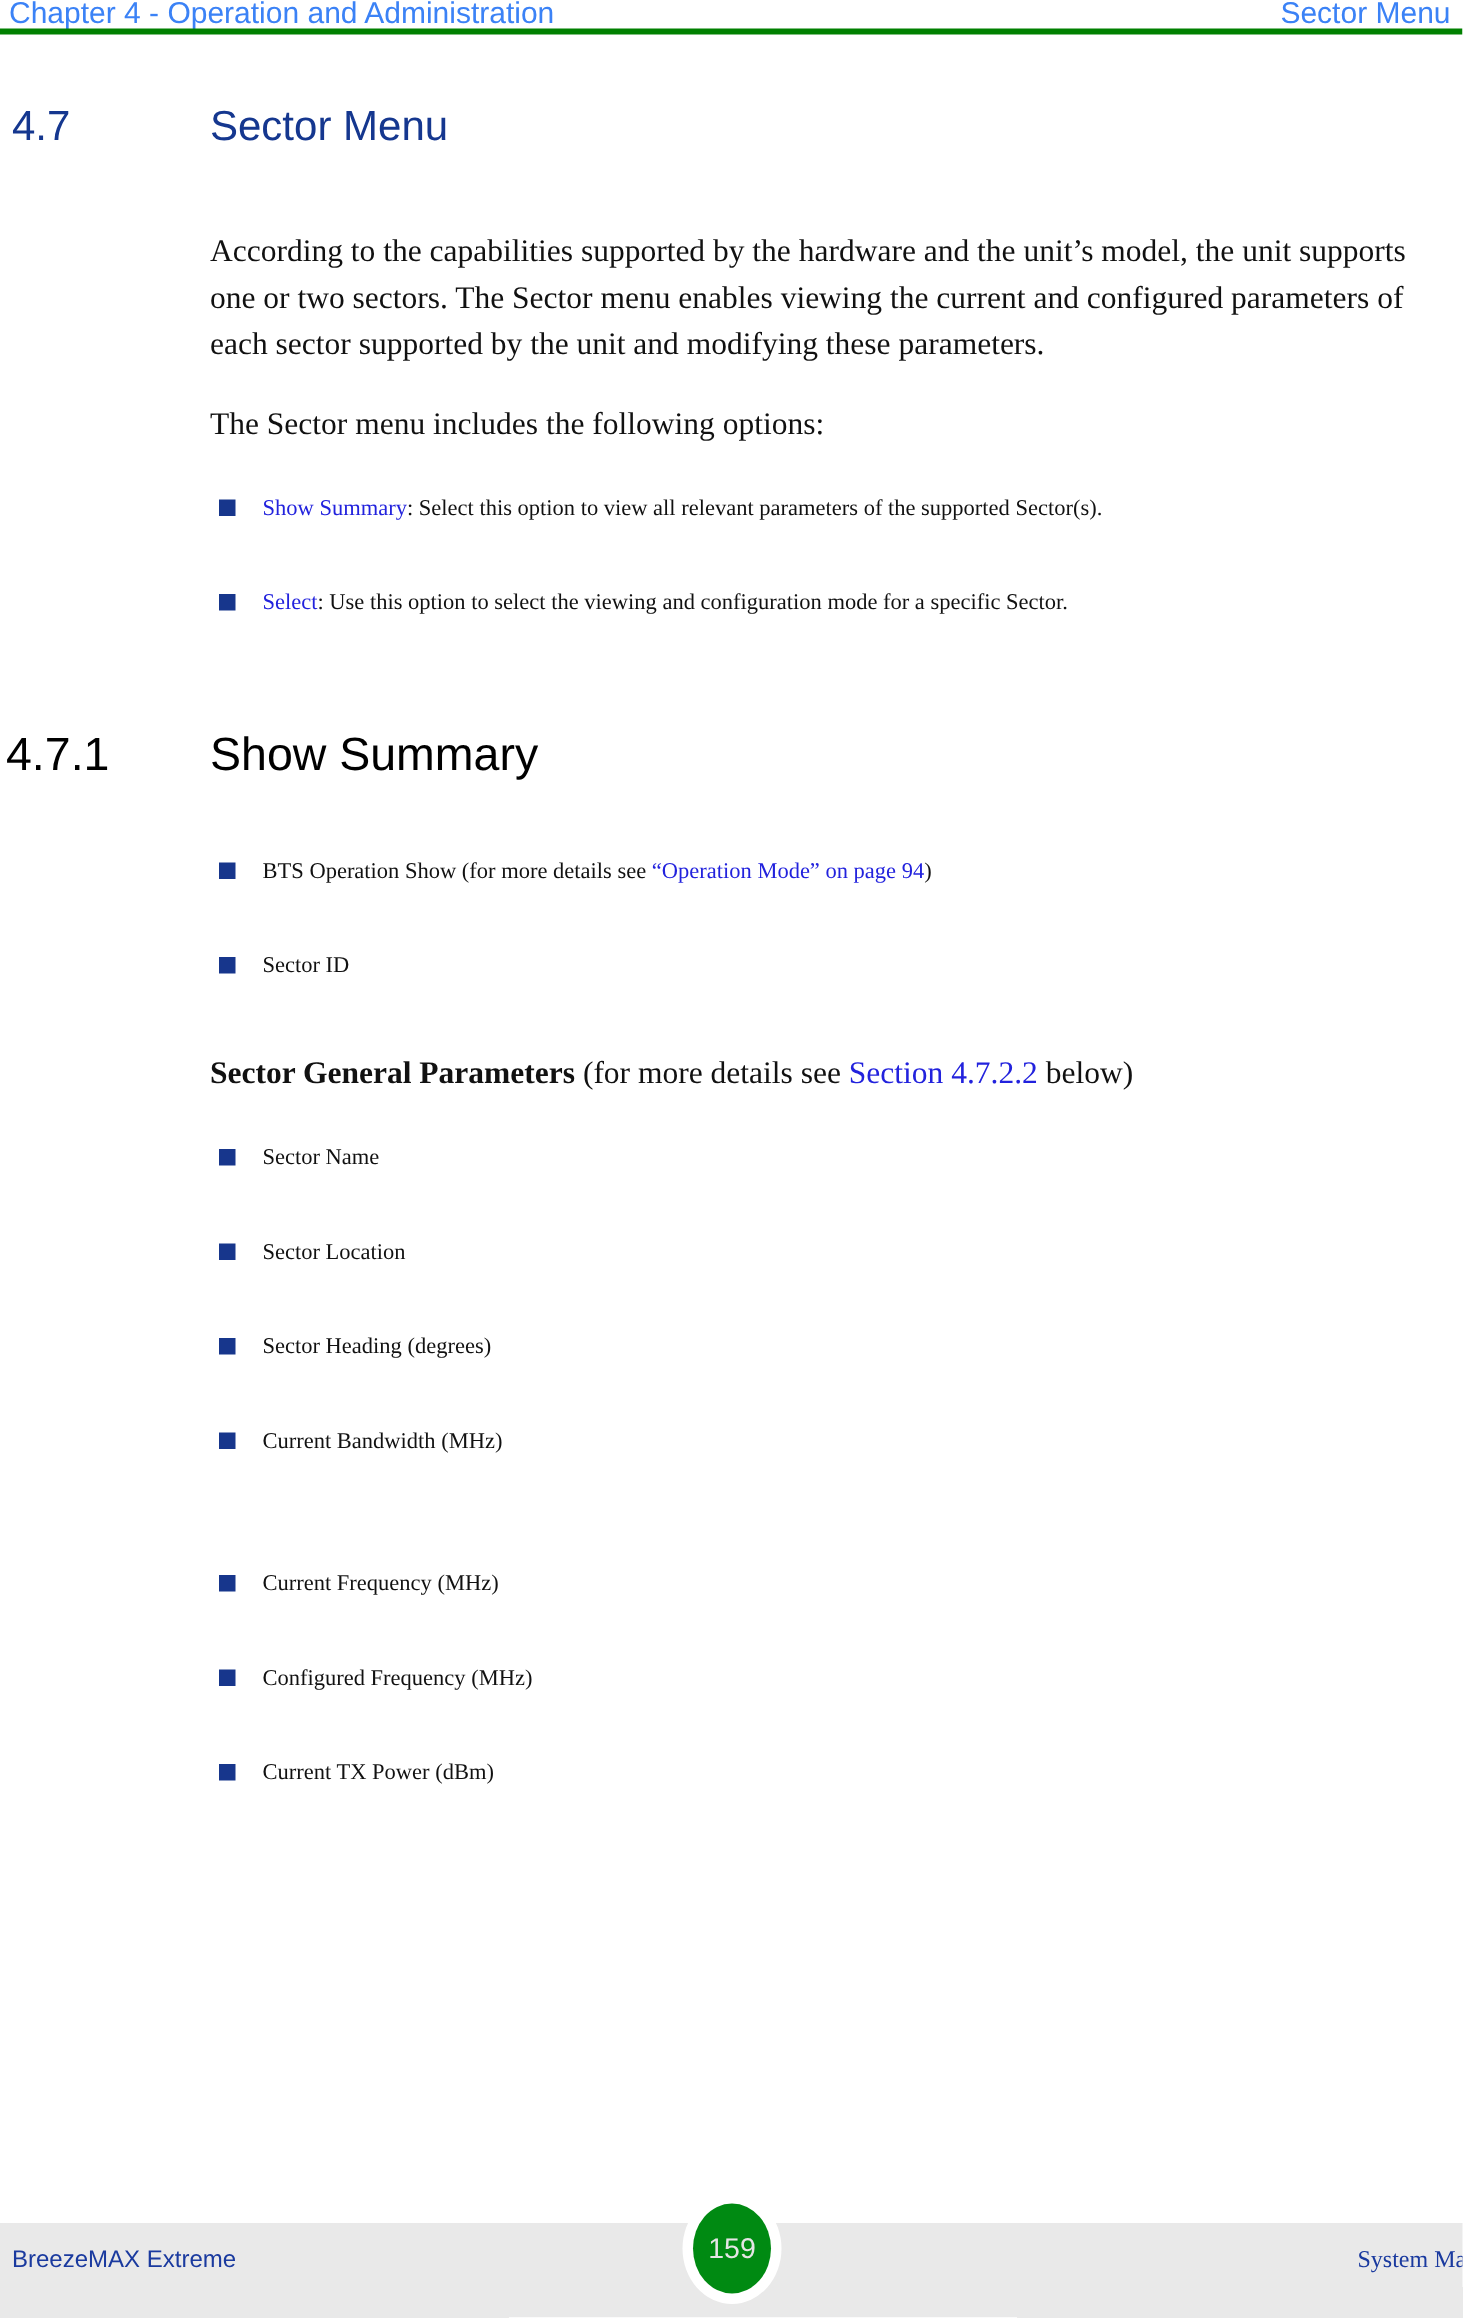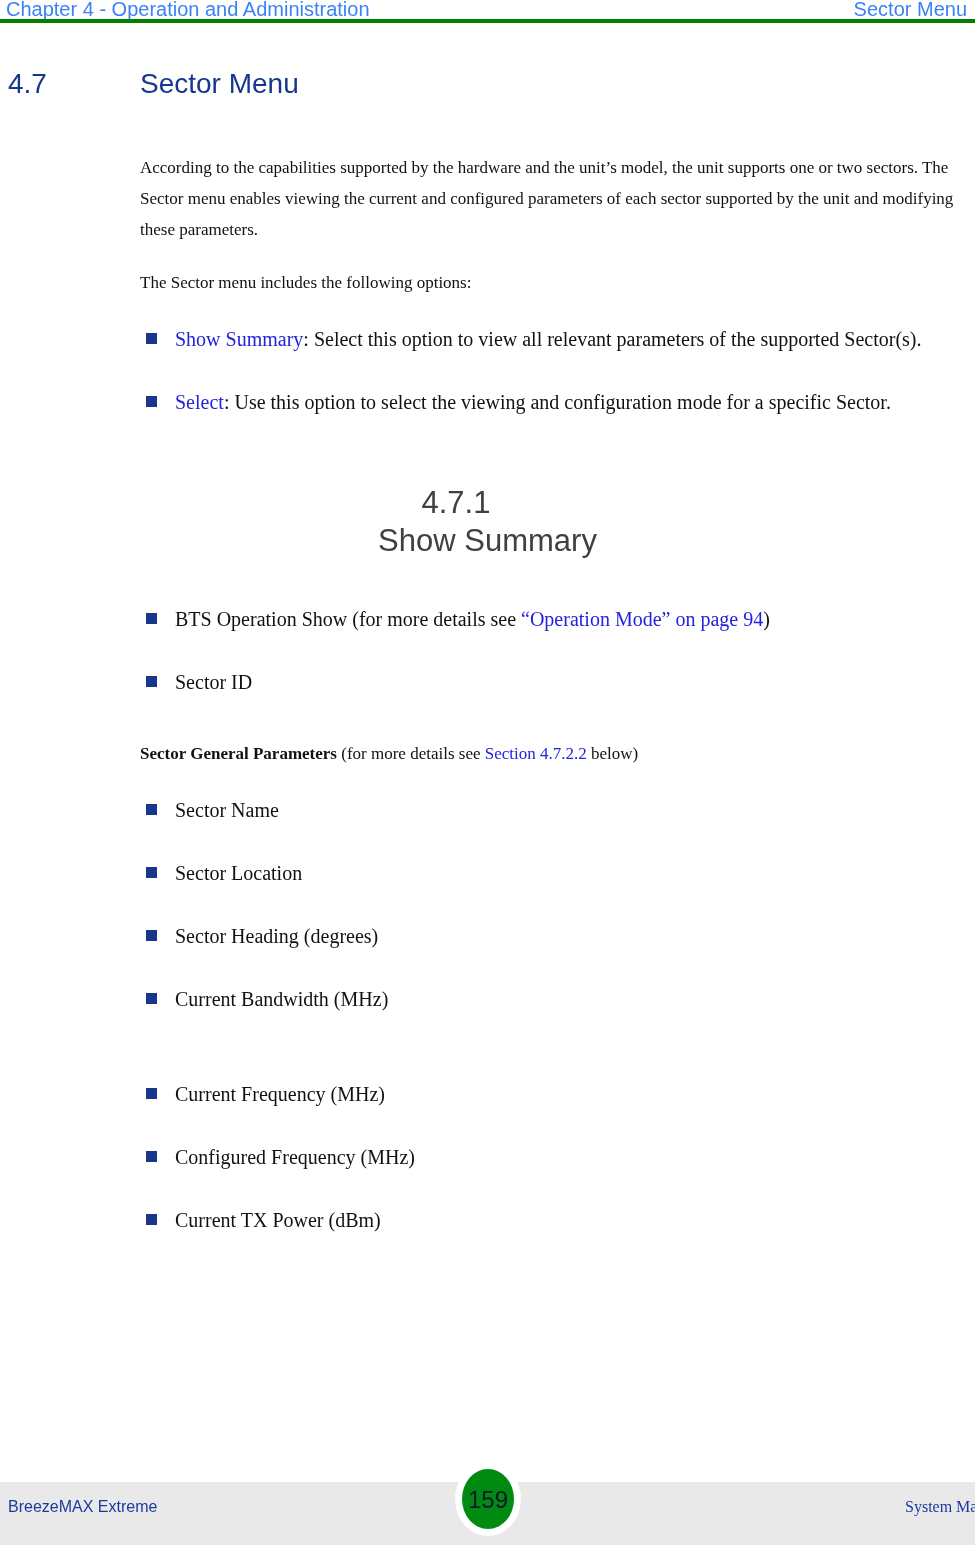--- a/index.html
+++ b/index.html
@@ -62,58 +62,57 @@
     margin: 0;
     padding: 0;
     display: flex;
     align-items: baseline;
   }
   .h1 .num   { display: inline-block; width: 140px; padding-left: 8px; box-sizing: border-box; }
   .h1 .title { display: inline-block; }
 
   .h2 {
     font-family: "Liberation Sans", "DejaVu Sans", sans-serif;
-    color: #404040;
+    color: #000000;
     font-size: 31px;
     line-height: 38px;
     font-weight: normal;
     margin: 0;
     padding: 0;
     display: flex;
     align-items: center;
-    flex-direction: column;
   }
   .h2 .num   { display: inline-block; width: 140px; padding-left: 4px; box-sizing: border-box; }
   .h2 .title { display: inline-block; }
 
   
   .para {
     margin: 0;
     padding: 0;
     font-family: "Liberation Serif", "DejaVu Serif", serif;
-    font-size: 17px;
+    font-size: 21px;
     line-height: 31px;
     color: #111111;
     width: 830px;
     margin-left: 140px;
     text-align: left;
   }
   .para.bold-lead { }
   .bold { font-weight: bold; }
   .lnk  { color: #2222dd; }
 
   
   .bullet-item {
     position: relative;
     margin-left: 140px;
     width: 830px;
     padding-left: 35px;
     box-sizing: border-box;
     font-family: "Liberation Serif", "DejaVu Serif", serif;
-    font-size: 20px;
+    font-size: 15px;
     line-height: 31px;
     color: #111111;
   }
   .bullet-item .sq {
     position: absolute;
     left: 6px;
     top: 9px;
     width: 11px;
     height: 11px;
     background: #17368c;
@@ -163,22 +162,22 @@
     width: 52px;
     height: 60px;
     border-radius: 50%;
     background: #008a12;
     display: flex;
     align-items: center;
     justify-content: center;
   }
   #page-number-badge .pnum {
     font-family: "Liberation Sans", "DejaVu Sans", sans-serif;
-    font-size: 24px;
-    color: #0f172a;
+    font-size: 19px;
+    color: #e5e5e5;
     line-height: 19px;
   }
 </style>
 </head>
 <body>
 
 <div id="page-header">
   <div class="hdr-text hdr-left">Chapter 4 - Operation and Administration</div>
   <div class="hdr-text hdr-right">Sector Menu</div>
   <div id="header-rule"></div>

